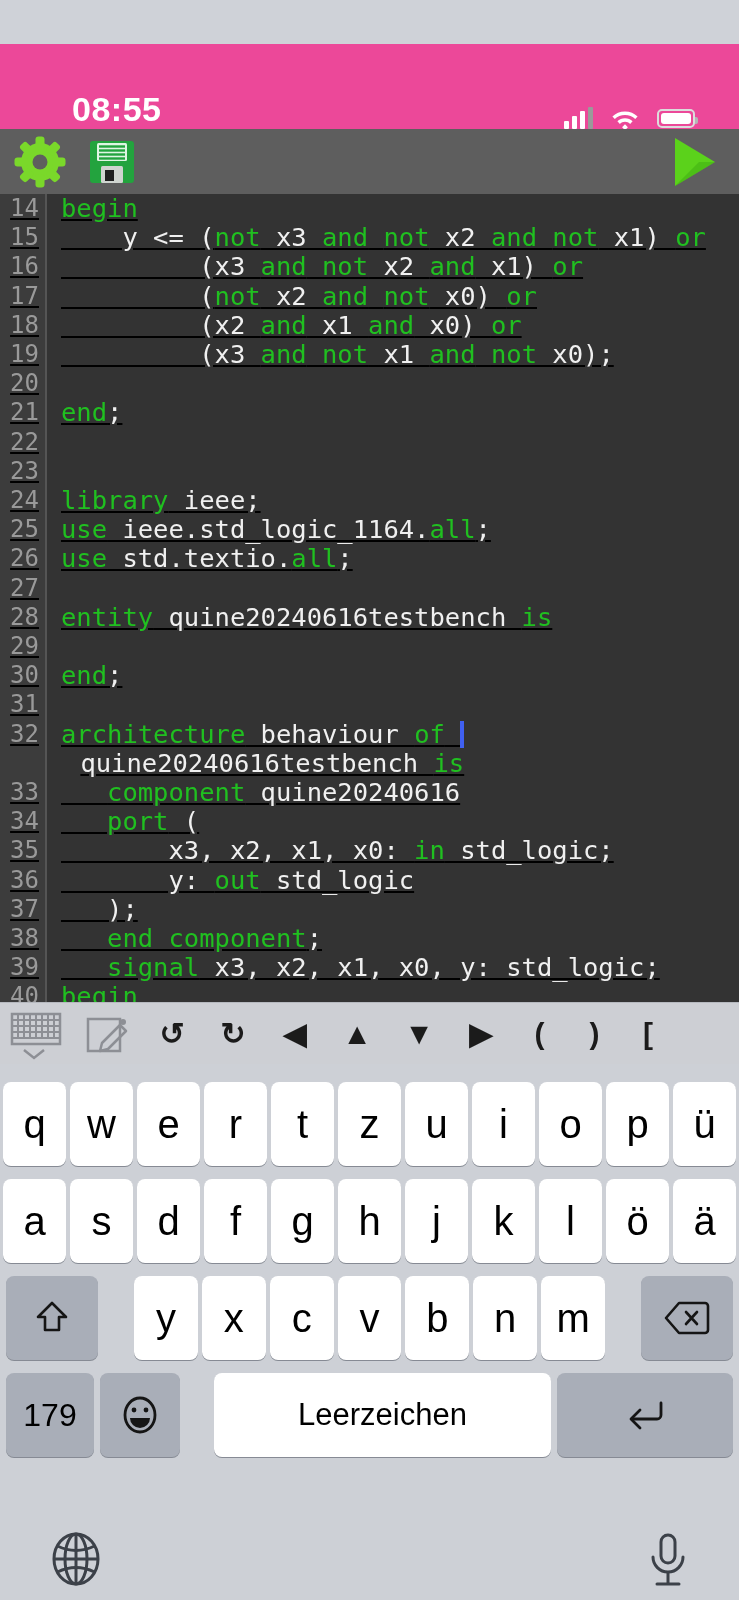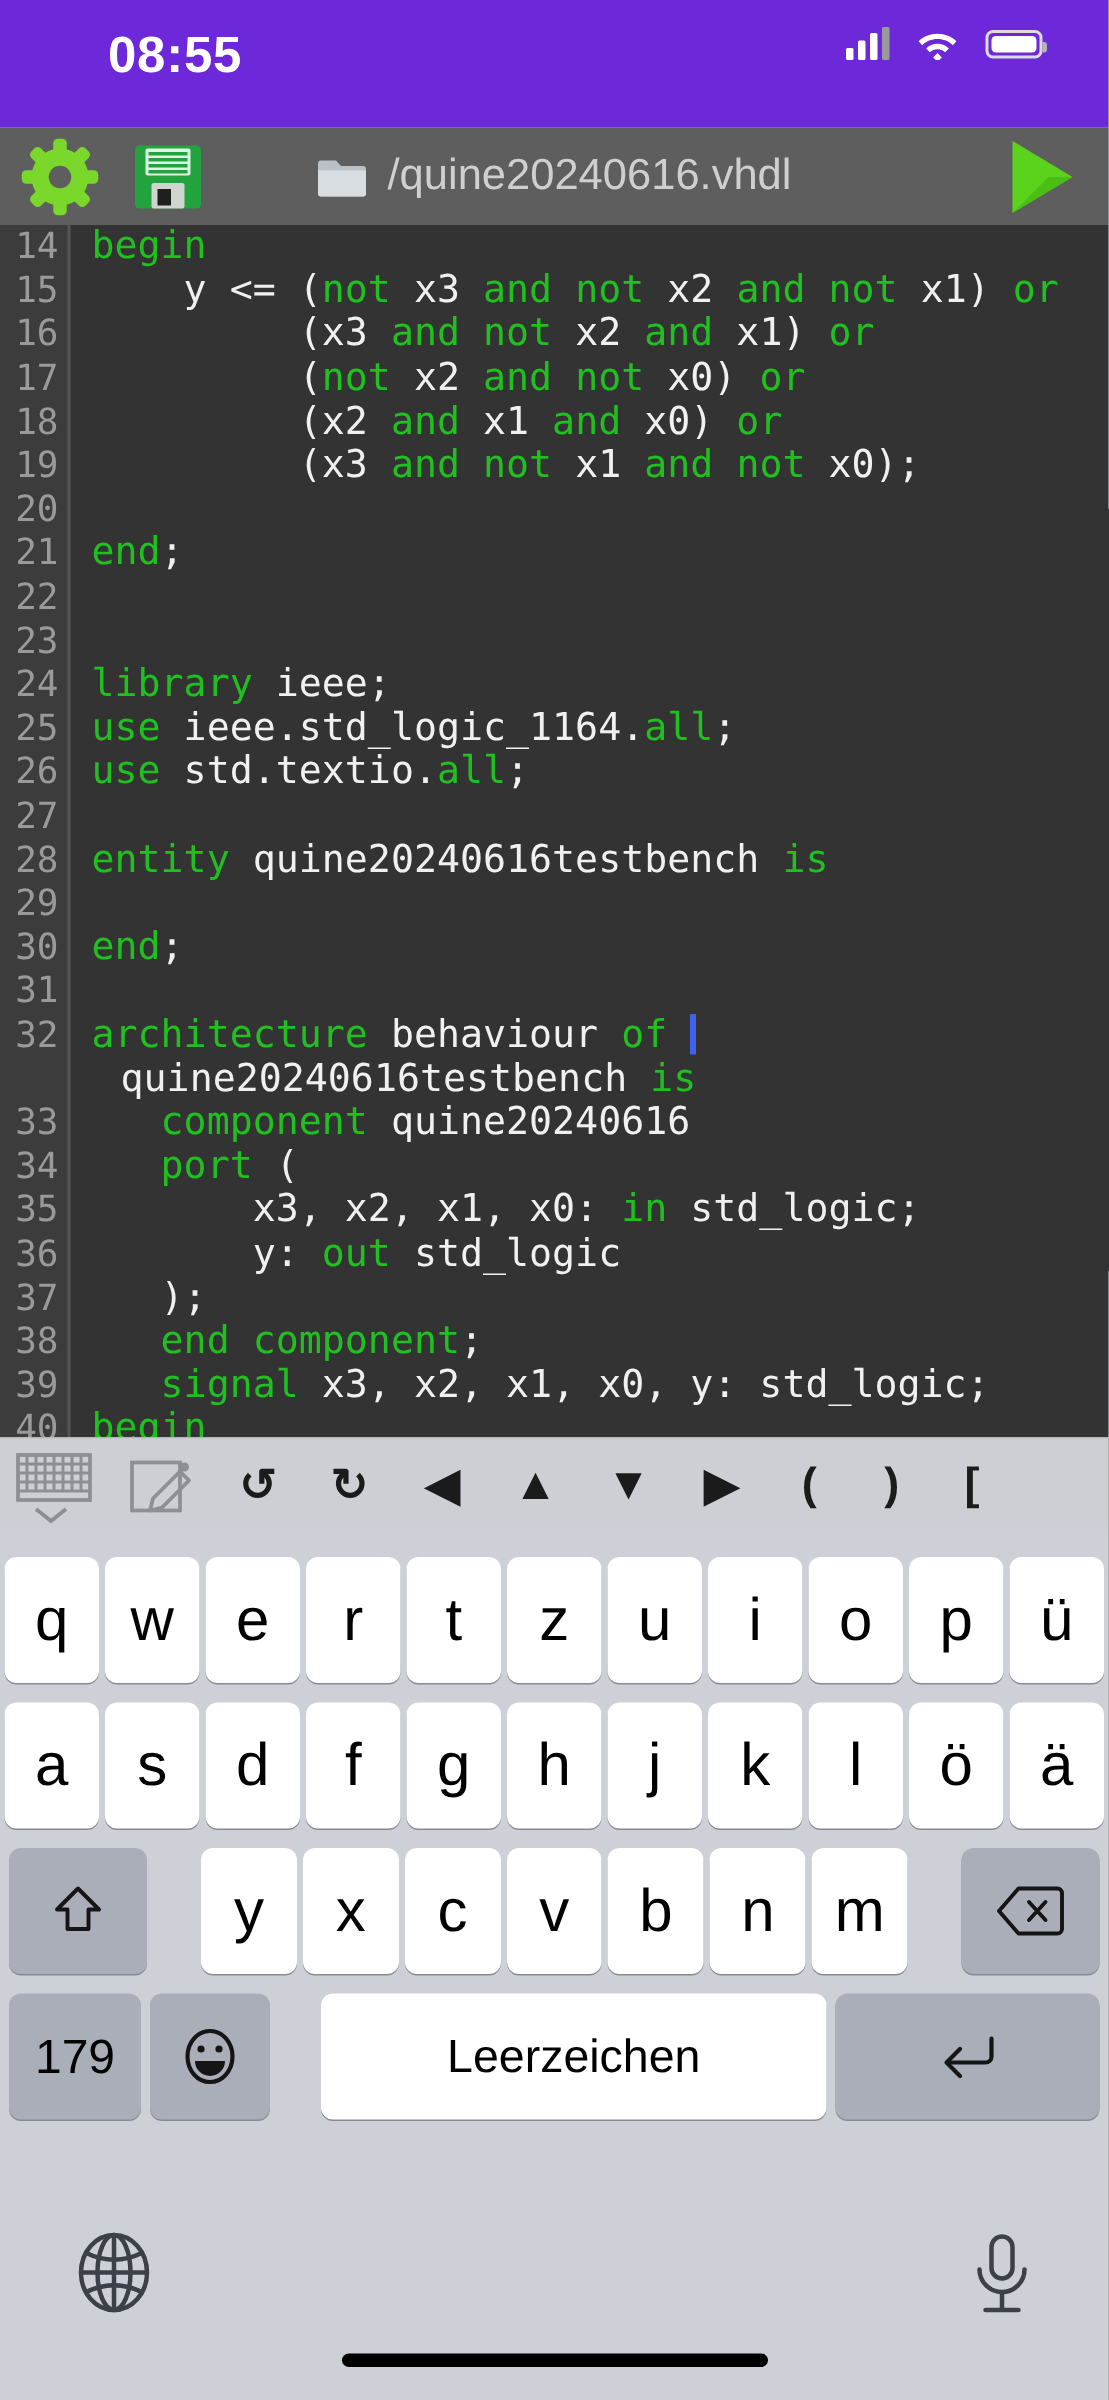--- a/index.html
+++ b/index.html
@@ -6,23 +6,24 @@
   html,body{
     width:739px; height:1600px;
     background:#cfd2d8;
     font-family:"Liberation Sans", sans-serif;
     overflow:hidden;
   }
   #app{ position:relative; width:739px; height:1600px; }
 
   
   .statusbar{
-    height:85px; background:#6d28d9;
-    display:flex; align-items:flex-start; justify-content:space-between;
+    height:85px; background:#ec4899;
+    display:flex; align-items:flex-end; justify-content:space-between;
     padding:18px 44px 0 72px;
+    margin-top:44px;
   }
   .sb-time{ color:#fff; font-size:34px; font-weight:600; letter-spacing:.5px; }
   .sb-right{ display:flex; align-items:center; gap:17px; }
   .bars{ display:flex; align-items:flex-end; gap:3px; height:22px; }
   .bars i{ display:block; width:5px; background:#fff; border-radius:1px; }
   .bars i.b1{height:8px;} .bars i.b2{height:13px;} .bars i.b3{height:18px;}
   .bars i.b4{height:22px; background:#9a9a9a;}
   .batt{ width:38px; height:19px; border:2px solid #dcdcdc; border-radius:5px; position:relative; }
   .batt::after{ content:""; position:absolute; right:-5px; top:6px; width:3px; height:7px;
     background:#b5b5b5; border-radius:0 2px 2px 0;}
@@ -46,21 +47,21 @@
     position:absolute; top:150px; left:0; right:0; height:808px;
     background:#333333; overflow:hidden;
   }
   .gutter{
     position:absolute; top:0; left:0; width:47px; height:100%;
     background:#3c3c3c; border-right:2px solid #555;
   }
   .code{
     position:absolute; top:0; left:0; right:0; bottom:0;
     font-family:"DejaVu Sans Mono", monospace;
-    font-size:25.5px; line-height:29.2px; white-space:pre;
+    font-size:25.5px; line-height:29.2px; white-space:pre;text-decoration:underline;
   }
   .ln{ display:flex; }
   .ln .num{
     width:47px; min-width:47px; text-align:right; padding-right:8px;
     color:#9a9a9a; font-size:24px; user-select:none;
   }
   .ln .txt{ padding-left:14px; color:#f0f0f0;text-align:right; }
   .kw{ color:#20c020; }
   .cursor{
     display:inline-block; width:4px; height:27px; background:#4060f0;
@@ -171,29 +172,20 @@
             <line x1="11" y1="12.5" x2="37" y2="12.5"></line>
             <line x1="11" y1="16.5" x2="37" y2="16.5"></line>
             <line x1="11" y1="20.5" x2="37" y2="20.5"></line>
           </g>
           <rect x="13" y="28" width="22" height="17" rx="1.5" fill="#cfd4cf"></rect>
           <rect x="17" y="32" width="9" height="11" fill="#1f1f1f"></rect>
         </svg>
       </span>
     </div>
 
-    <div class="tb-title">
-      <span>
-        <svg width="34" height="28" viewBox="0 0 34 28">
-          <path d="M1 5a2 2 0 012-2h10l3.4 3.6H31a2 2 0 012 2V25a2 2 0 01-2 2H3a2 2 0 01-2-2z" fill="#b9c0c6"></path>
-          <path d="M1 9.5h32V25a2 2 0 01-2 2H3a2 2 0 01-2-2z" fill="#d8dde1"></path>
-        </svg>
-      </span>
-      <span>/quine20240616.vhdl</span>
-    </div>
 
     <div class="tb-right">
       <span>
         <svg width="50" height="52" viewBox="0 0 50 52">
           <path d="M6 2 L46 26 L6 50 Z" fill="#5bd21b"></path>
           <path d="M6 50 L46 26 L30 26 Z" fill="#3fae12" opacity=".55"></path>
         </svg>
       </span>
     </div>
   </div>

